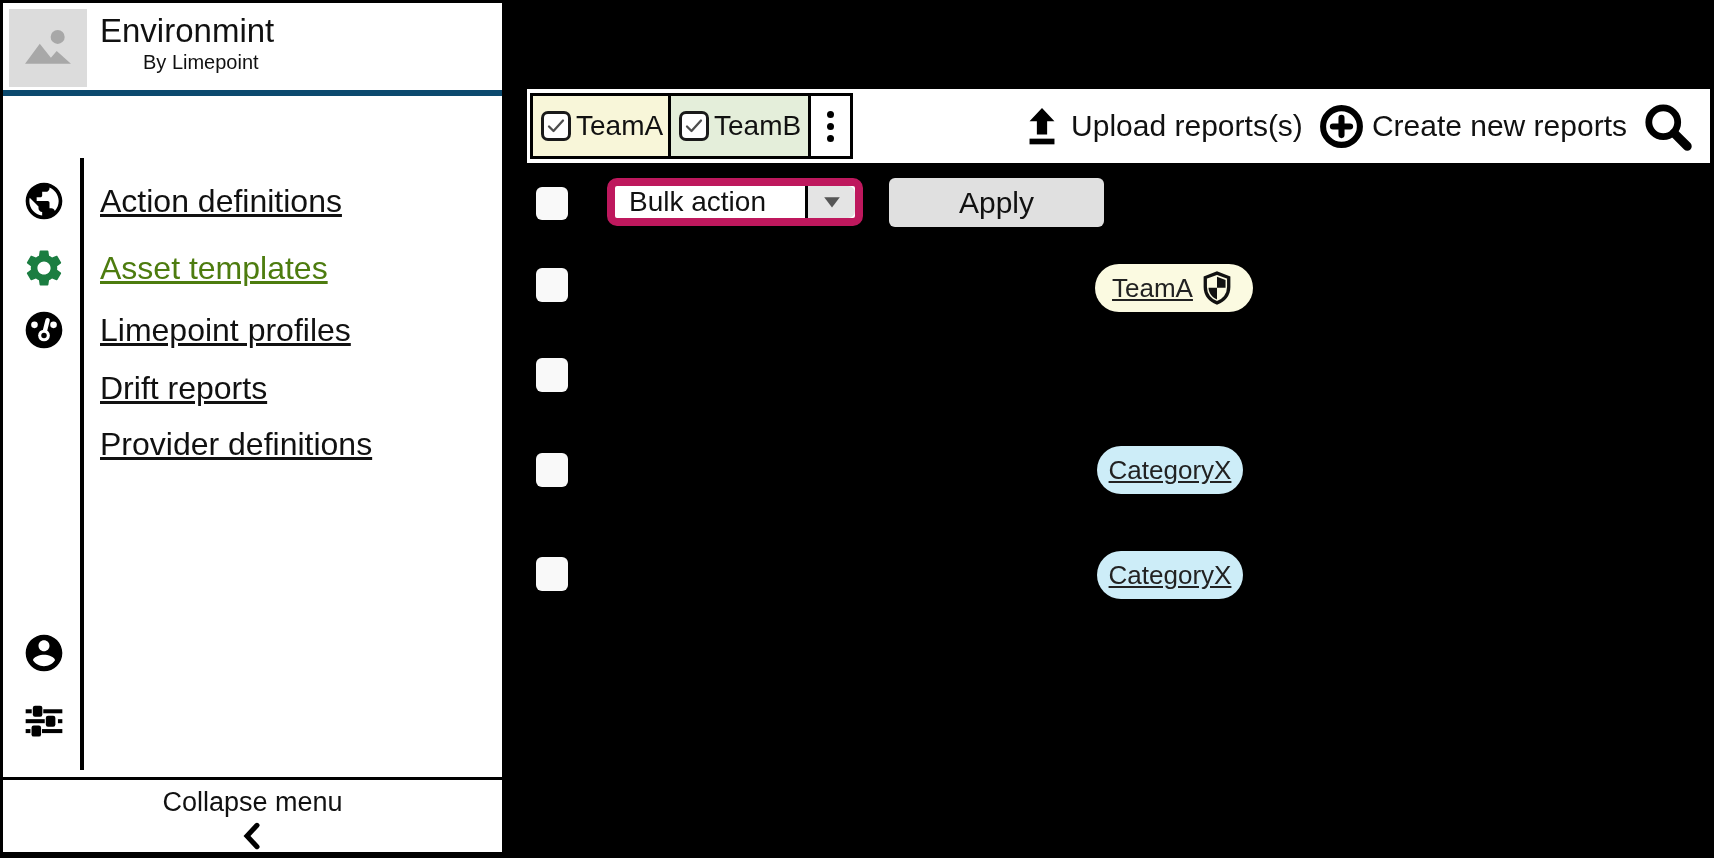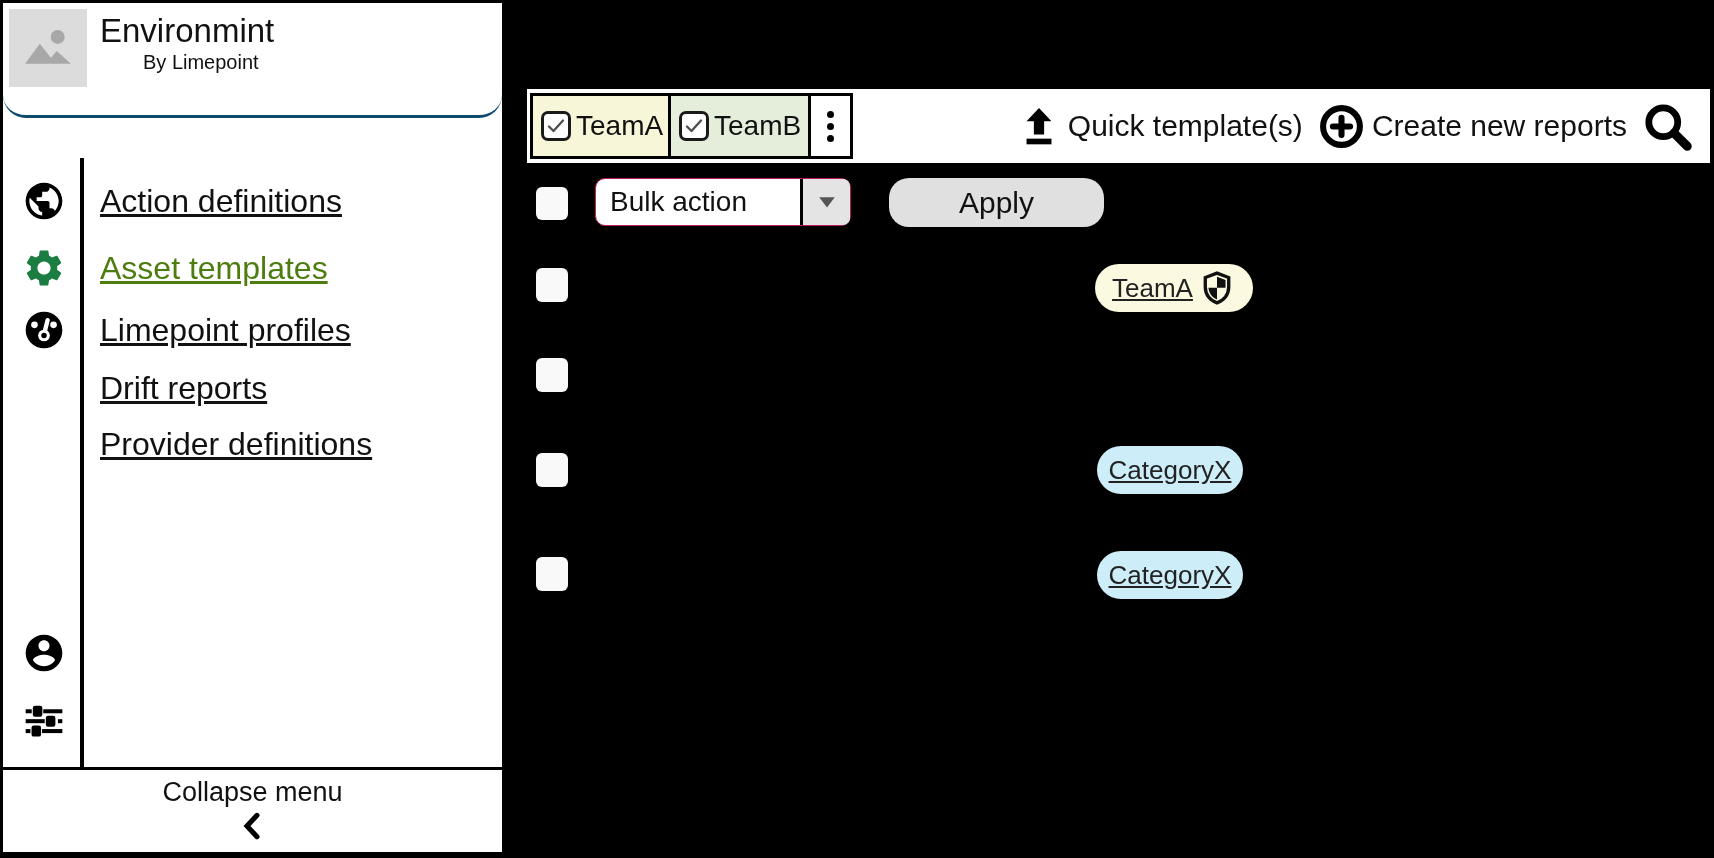--- a/index.html
+++ b/index.html
@@ -3,22 +3,22 @@
 <meta charset="utf-8">
 <style>
   html,body { margin:0; padding:0; background:#000; }
   .canvas { position:relative; width:1714px; height:858px; background:#000;
             font-family:"Liberation Sans", sans-serif; overflow:hidden; color:#111; }
   svg { display:block; }
 
   
   .sidebar { position:absolute; left:0; top:0; width:505px; height:855px;
              background:#fff; border:3px solid #000; box-sizing:border-box; }
-  .sb-header { position:absolute; left:0; top:0; width:100%; height:115px;
-               border-bottom:3px solid #0c4a6e; box-sizing:border-box;border-radius:23px; }
+  .sb-header { position:absolute; left:0; top:0; width:100%; height:93px;
+               border-bottom:6px solid #0c4a6e; box-sizing:border-box; }
   .logo { position:absolute; left:6px; top:6px; width:78px; height:78px;
           background:#dcdcdc; display:flex; align-items:center; justify-content:center; }
   .titles { position:absolute; left:97px; top:9px; }
   .app-title { font-size:33px; line-height:38px; }
   .app-subtitle { font-size:20px; line-height:24px;margin-left:43px; }
 
   .sb-search { position:absolute; left:0; top:93px; width:100%; height:62px;
                border-bottom:3px solid #000; box-sizing:border-box; }
   .qa-box { position:absolute; left:8px; top:6px; width:484px; height:47px;
             border:3px solid #000; box-sizing:border-box; display:flex; align-items:center; background:#fff; }
@@ -29,21 +29,21 @@
   .dot { width:7px; height:7px; border-radius:50%; background:#000; }
 
   .sb-body { position:absolute; left:0; top:155px; width:100%; height:612px; }
   .icon-rail { position:absolute; left:0; top:0; width:81px; height:100%;
                border-right:4px solid #000; box-sizing:border-box; }
   .rail-icon { position:absolute; left:19px; width:44px; height:44px; cursor:pointer; }
   .nav-item { position:absolute; left:97px; font-size:32px; line-height:40px;
               color:#111; cursor:pointer; white-space:nowrap;text-decoration:underline; }
   .nav-item.active { color:#4d7c0f; }
 
-  .sb-footer { position:absolute; left:0; bottom:0; width:100%; height:85px;
+  .sb-footer { position:absolute; left:0; bottom:0; width:100%; height:75px;
                border-top:3px solid #000; box-sizing:border-box; text-align:center; cursor:pointer; }
   .collapse-label { font-size:27px; margin-top:7px; }
   .sb-footer svg { margin:2px auto 0; }
 
   
   .main { position:absolute; left:527px; top:0; width:1187px; height:858px; }
   .topbar { position:absolute; left:0; top:89px; width:1183px; height:74px;
             background:#fff; display:flex; align-items:center; }
   .filter-group { display:flex; align-items:stretch; height:66px; margin-left:3px;
                   border:3px solid #000; box-sizing:border-box; background:#fff; }
@@ -59,29 +59,29 @@
 
   .top-actions { margin-left:auto; display:flex; align-items:center; gap:15px; margin-right:17px; }
   .action-btn { display:flex; align-items:center; gap:7px; background:none; border:none;
                 font-family:inherit; font-size:30px; color:#111; cursor:pointer; padding:0; }
   .icon-btn { background:none; border:none; padding:0; cursor:pointer; }
 
   .select-all, .row-cb { position:absolute; left:9px; width:32px; height:34px;
                          background:#f9f9f9; border-radius:6px; border:none; cursor:pointer; }
   .select-all { top:187px; height:33px; }
 
-  .dropdown { position:absolute; left:68px; top:178px; width:256px; height:48px;
-              border:1px solid #be185d; border-radius:10px; box-sizing:border-box;
+  .dropdown { position:absolute; left:80px; top:178px; width:256px; height:48px;
+              border:8px solid #be185d; border-radius:10px; box-sizing:border-box;
               background:#fff; display:flex; cursor:pointer; }
   .dd-value { flex:1; display:flex; align-items:center; padding-left:14px; font-size:28px; }
   .dd-arrow { width:47px; background:#e4e4e4; border-left:3px solid #000;
               border-radius:0 7px 7px 0; display:flex; align-items:center; justify-content:center; }
 
   .apply-btn { position:absolute; left:362px; top:178px; width:215px; height:49px;
-               background:#e0e0e0; border:none; border-radius:20px;
+               background:#e0e0e0; border:none; border-radius:6px;
                font-family:inherit; font-size:30px; color:#111; cursor:pointer; }
 
   .row-cb.r1 { top:268px; } .row-cb.r2 { top:358px; }
   .row-cb.r3 { top:453px; } .row-cb.r4 { top:557px; }
 
   .pill { position:absolute; height:48px; border-radius:24px; display:flex;
           align-items:center; justify-content:center; gap:5px; cursor:pointer; }
   .pill-team { left:568px; top:264px; width:158px; background:#fbfae1; }
   .pill-cat1 { left:570px; top:446px; width:146px; background:#cdedf8; }
   .pill-cat2 { left:570px; top:551px; width:146px; background:#cdedf8; }
@@ -204,21 +204,21 @@
       </div>
 
       <div class="top-actions">
         <button class="action-btn">
           <span>
             <svg width="44" height="46" viewBox="0 0 24 24" fill="#000">
               <path d="M12 2.2 L18.8 9.4 H14.8 V16.6 H9.2 V9.4 H5.2 Z"></path>
               <rect x="5.2" y="18.9" width="13.6" height="3.1"></rect>
             </svg>
           </span>
-          <span>Quick template(s)</span>
+          <span>Upload reports(s)</span>
         </button>
         <button class="action-btn">
           <span>
             <svg width="47" height="47" viewBox="0 0 24 24" fill="none" stroke="#000">
               <circle cx="12" cy="12" r="9.4" stroke-width="3.1"></circle>
               <path d="M12 7.6 V16.4 M7.6 12 H16.4" stroke-width="3.1" stroke-linecap="round"></path>
             </svg>
           </span>
           <span>Create new reports</span>
         </button>

